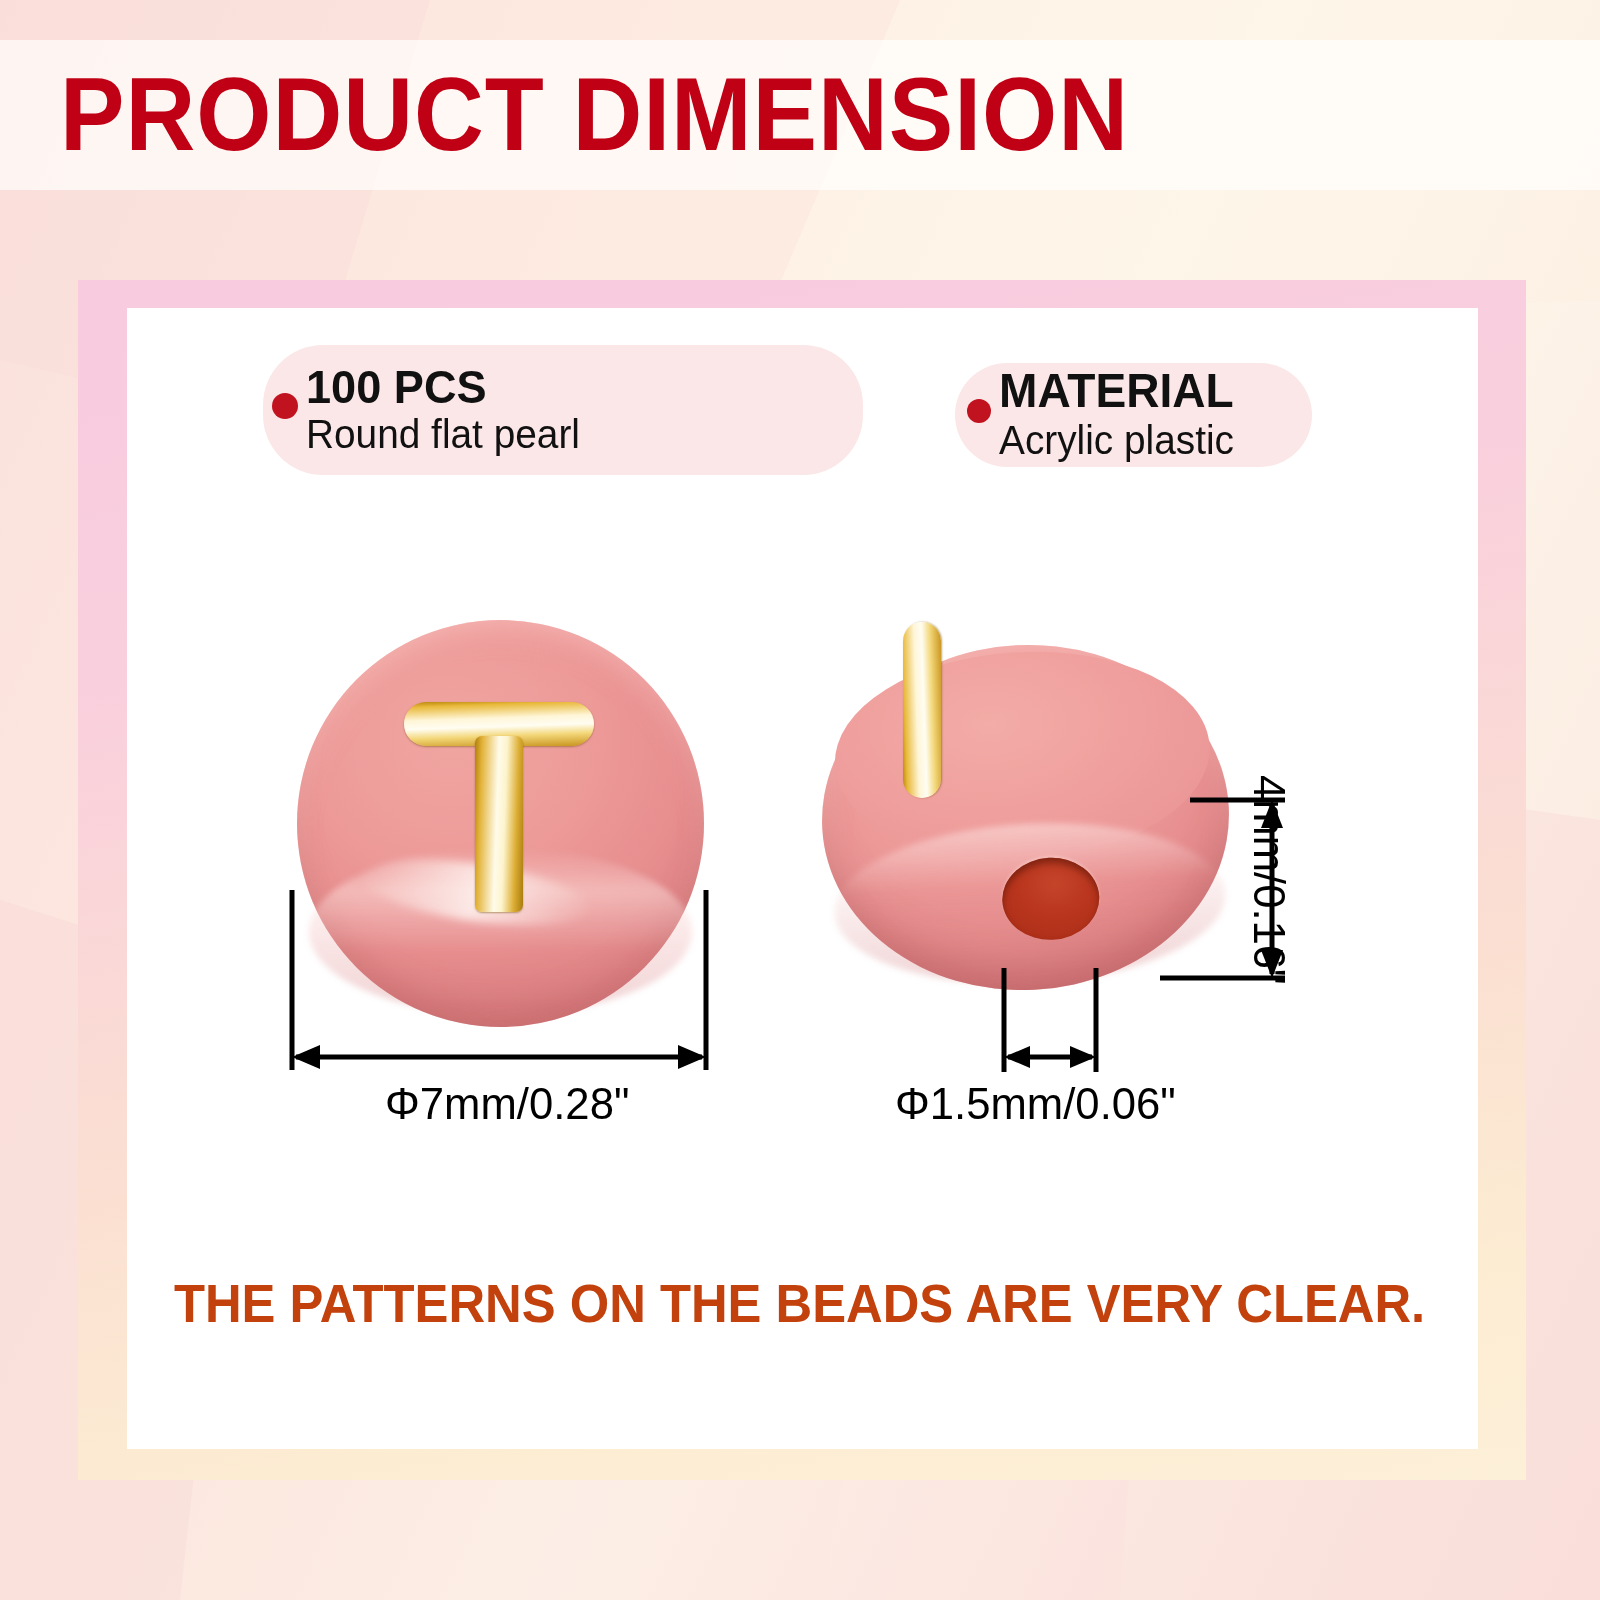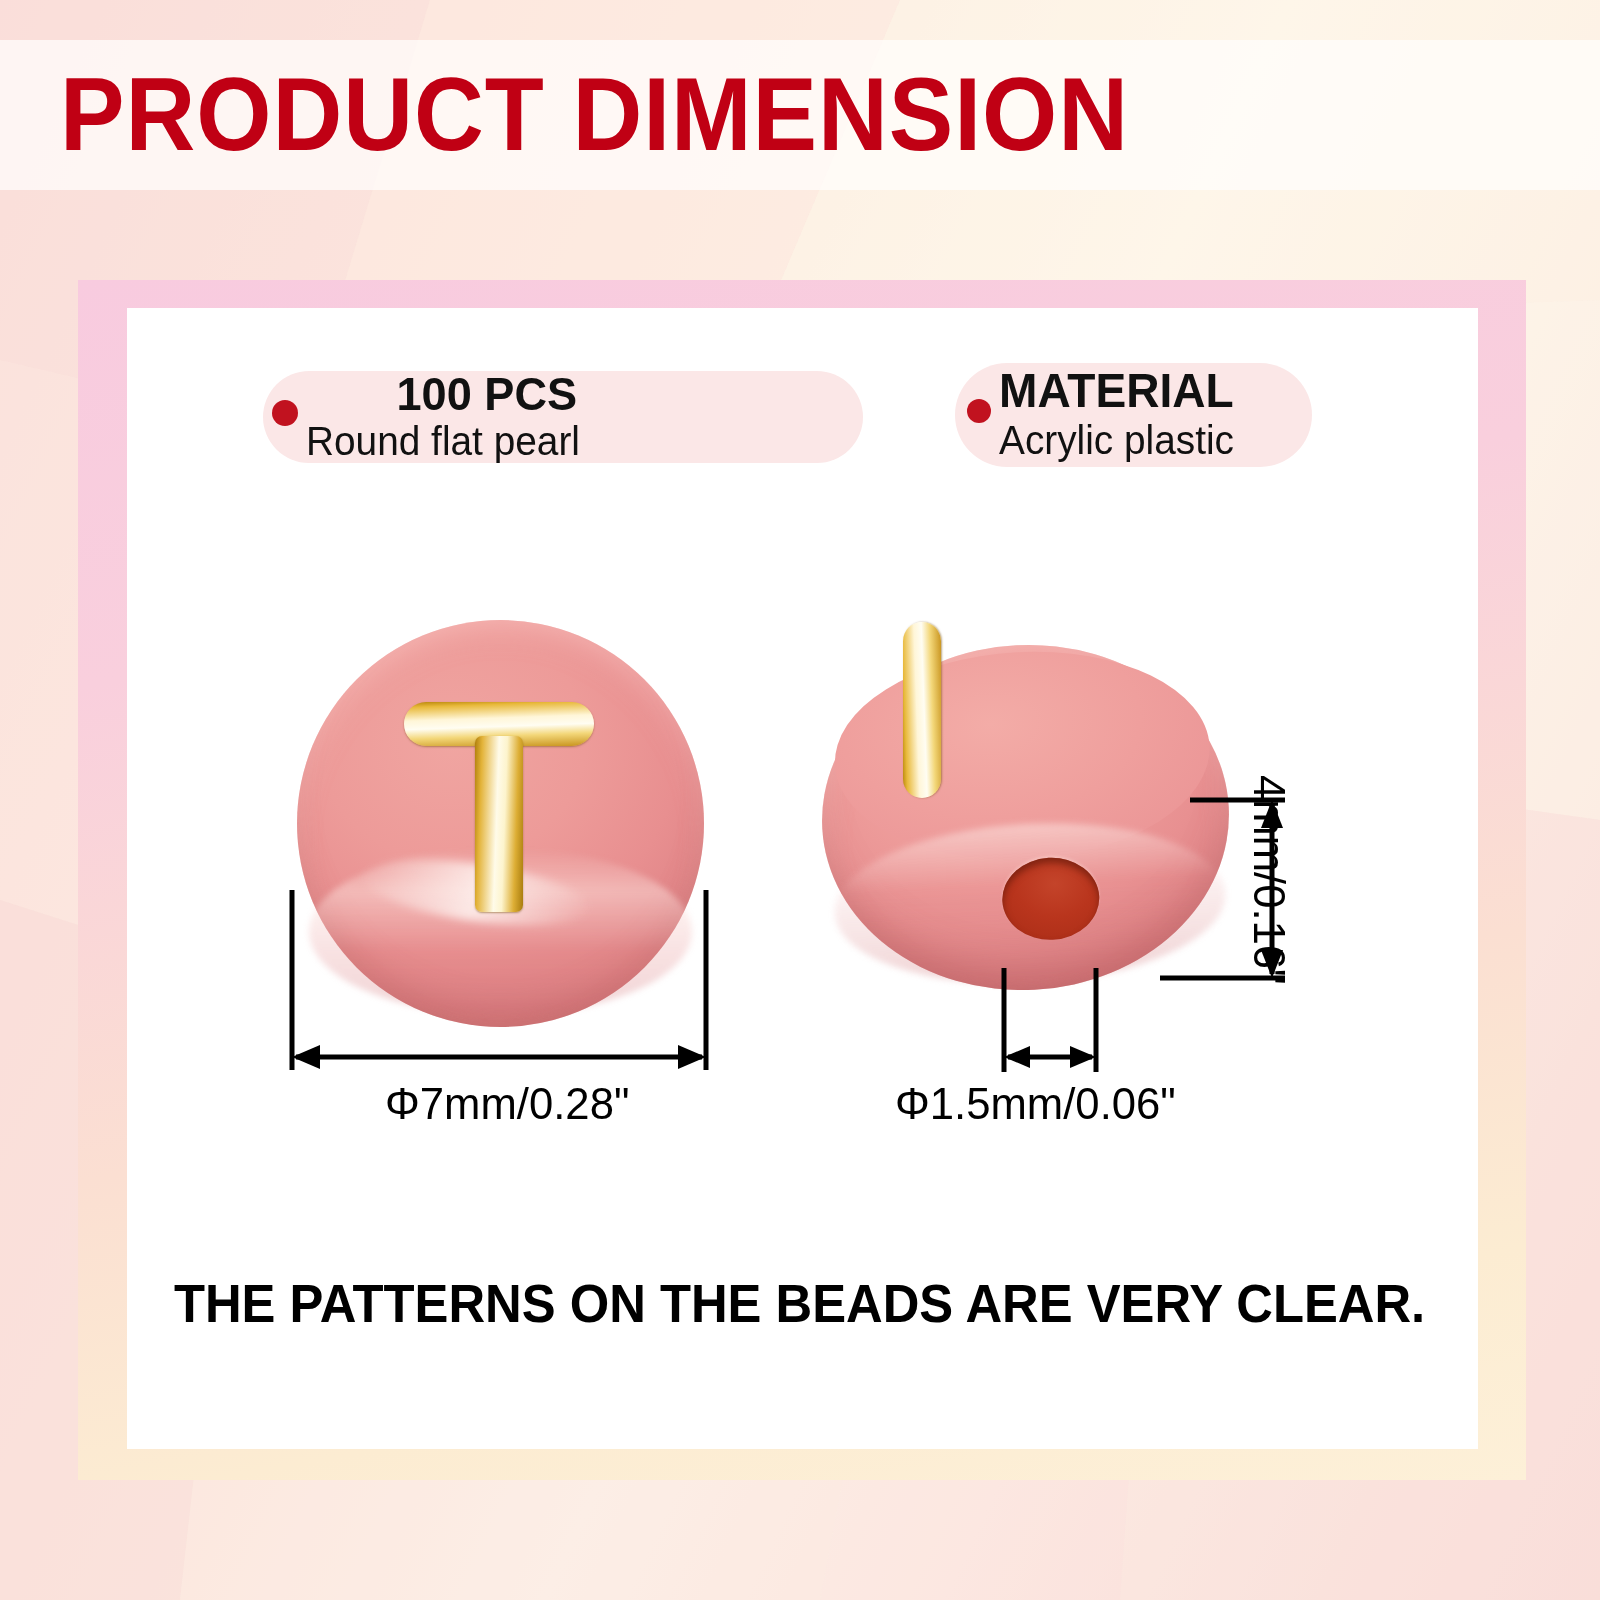--- a/index.html
+++ b/index.html
@@ -49,21 +49,21 @@
     background:#ffffff;
   }
 
   
   .pill {
     position:absolute;
     background:#fbe7e7;
     border-radius:60px;
     display:flex; align-items:center;
   }
-  #pill-pcs   { left:263px; top:371px; width:600px; height:92px;text-align:right; }
+  #pill-pcs   { left:263px; top:345px; width:600px; height:130px; }
   #pill-mat   { left:955px; top:363px; width:357px; height:104px; }
   .pill-dot {
     width:26px; height:26px; border-radius:50%;
     background:#c1121f;
     flex:0 0 auto;
   }
   #pill-pcs .pill-dot { margin-left:9px; margin-top:-8px; }
   #pill-mat .pill-dot { margin-left:12px; margin-top:-8px; width:24px; height:24px;}
   .pill-text { margin-left:8px; }
   .pill-title {
@@ -163,21 +163,21 @@
   #label-thk  {
     left:1295px; top:775px;
     transform:rotate(90deg) scaleX(0.97);
     transform-origin:left top;
   }
 
   
   #caption {
     position:absolute; left:0; top:1272px; width:1600px;
     text-align:center;
-    font-size:54px; font-weight:bold; color:#000000;
+    font-size:54px; font-weight:bold; color:#c2410c;
     letter-spacing:0px;
   }
   #caption span { display:inline-block; transform:scaleX(0.94); }
 </style>
 </head>
 <body>
 
 <div id="bg-layer"></div>
 <svg id="bg-facets" viewBox="0 0 1600 1600" preserveAspectRatio="none">
   <polygon points="0,0 430,0 300,430 0,360" fill="#f9d9d5" opacity="0.45"></polygon>

